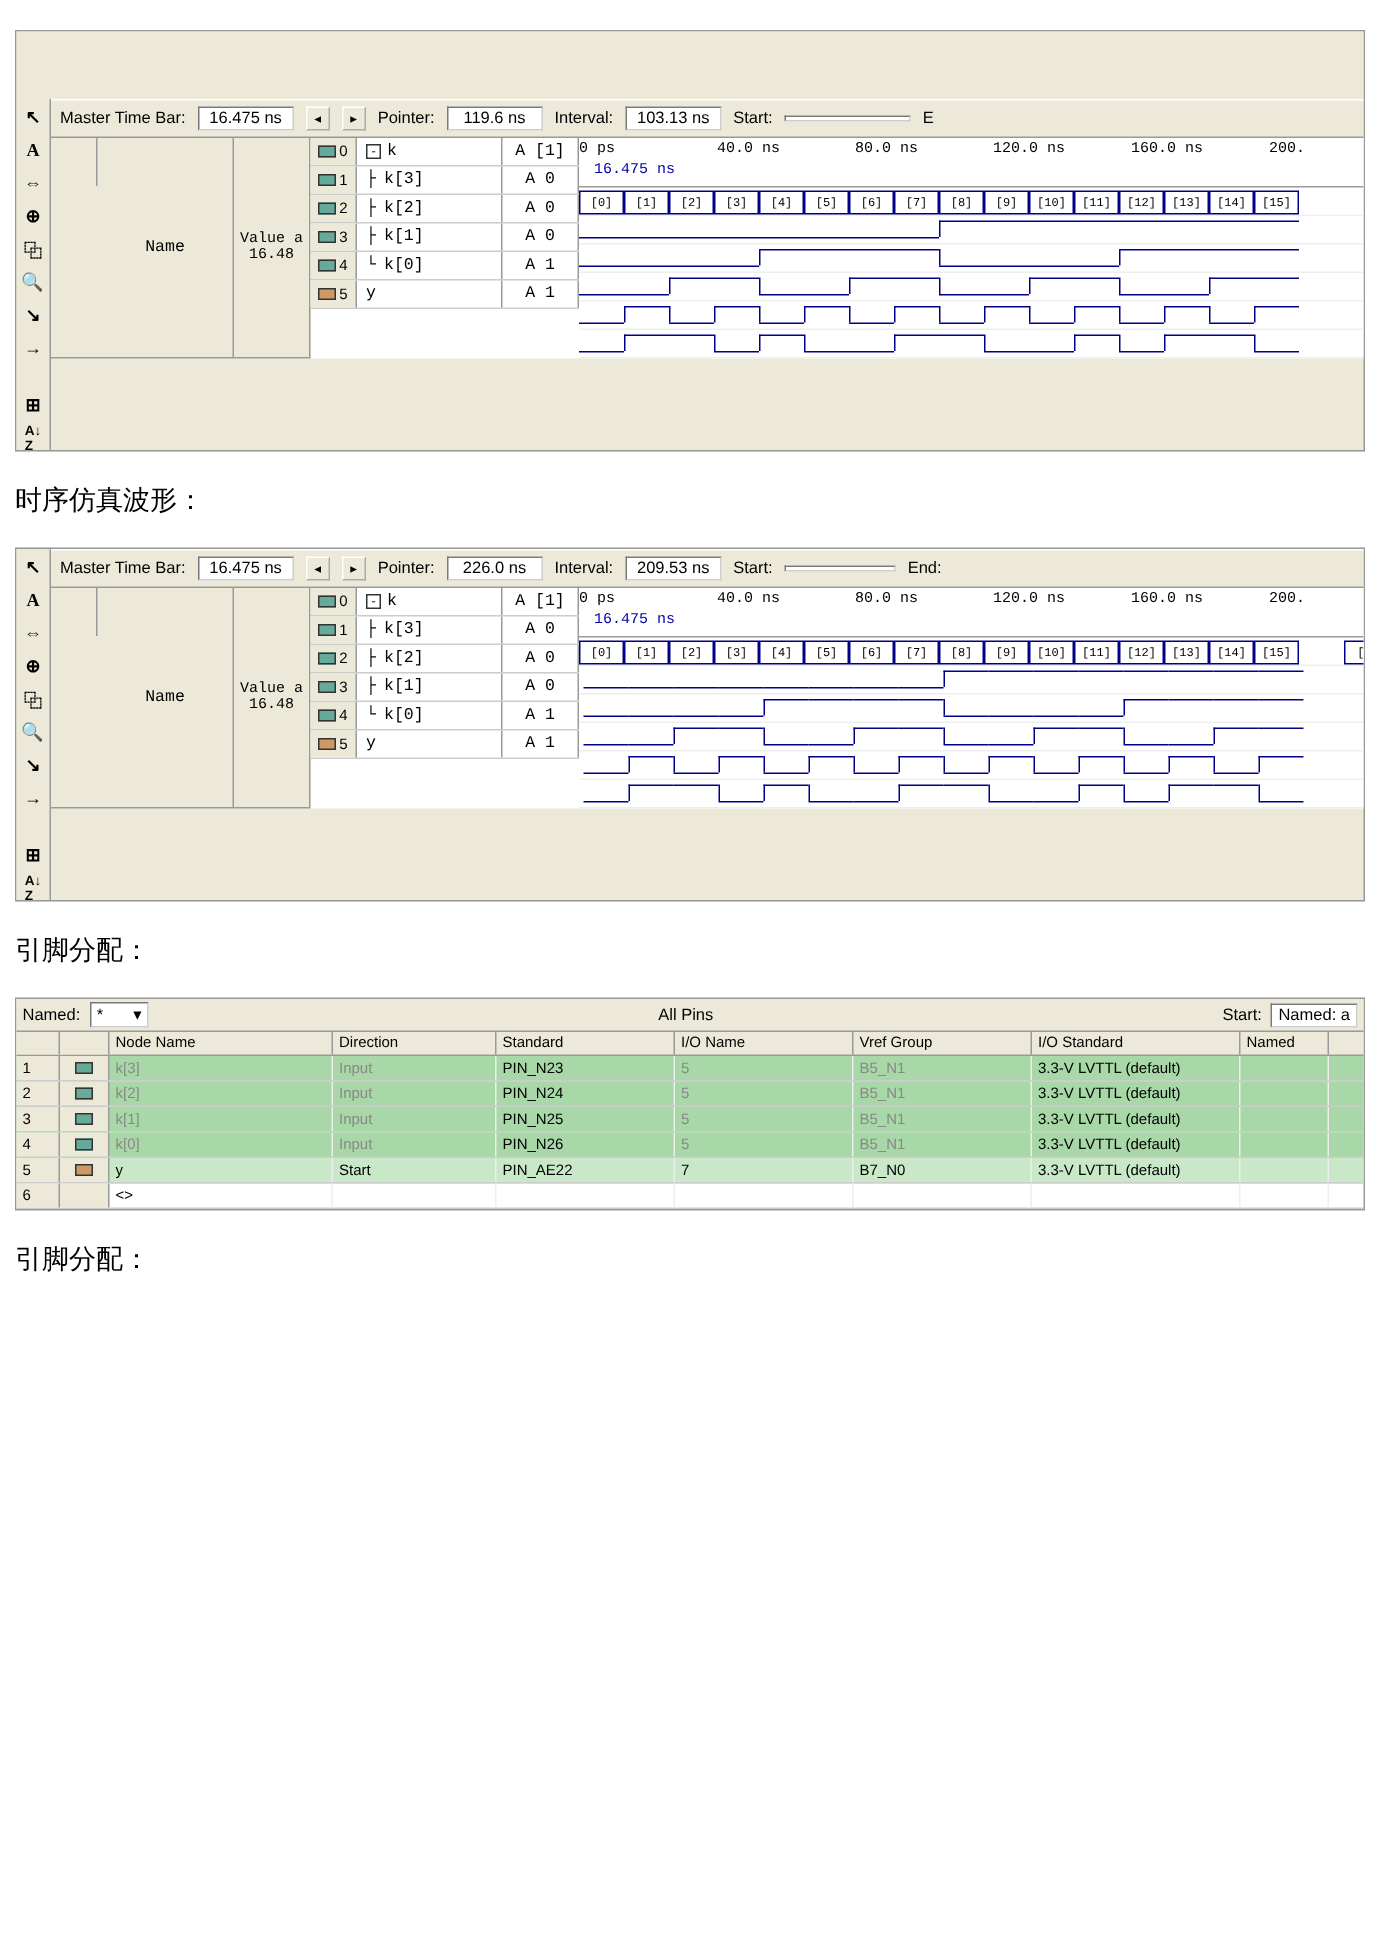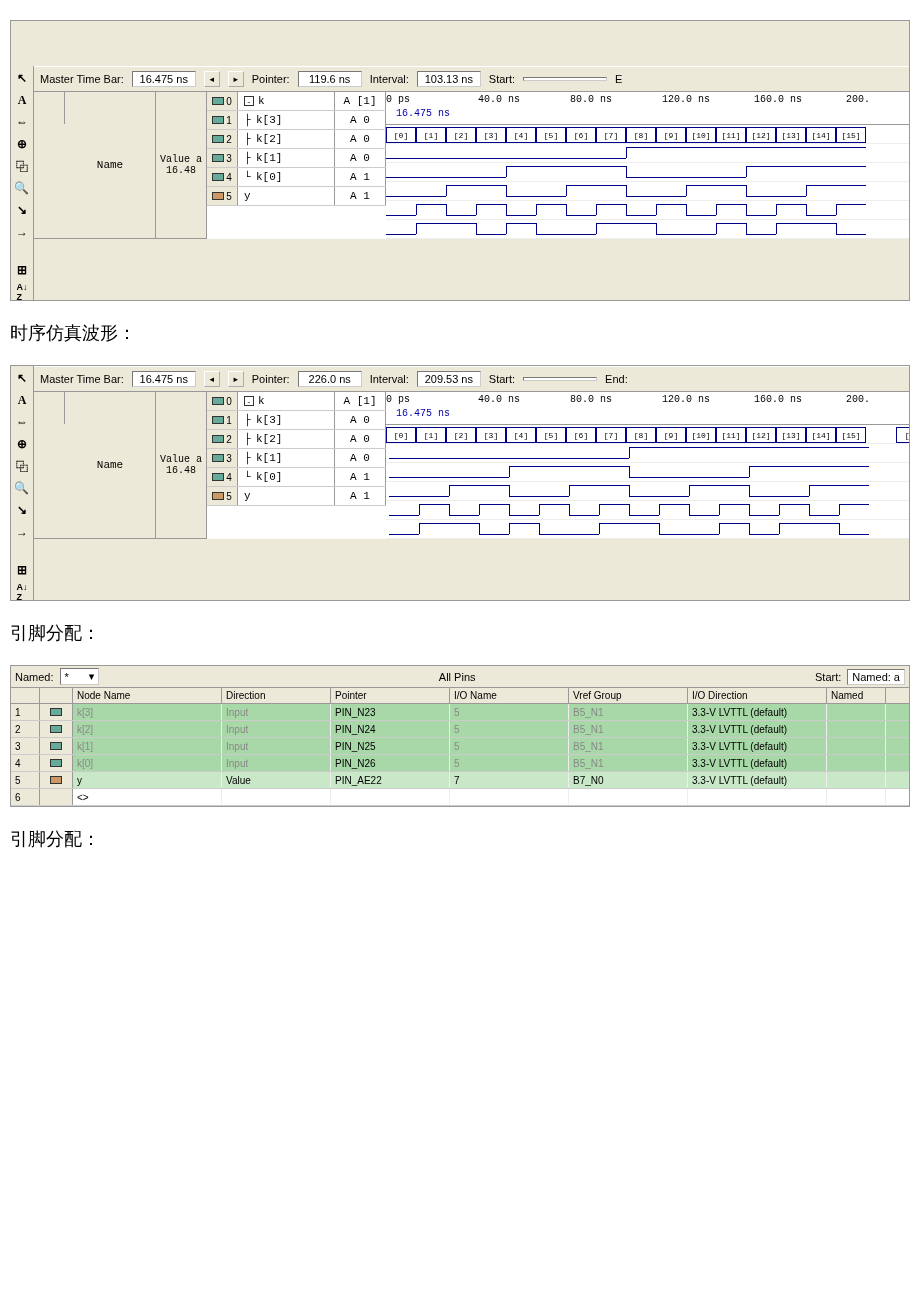--- a/index.html
+++ b/index.html
@@ -620,24 +620,24 @@
     <span>Start:</span>
     <span class="dd">
           <span>Named: a</span>
         </span>
   </div>
   <div class="pins-head">
     <div class="pc-num"></div>
         <div class="pc-ico"></div>
     <div class="pc-name">Node Name</div>
     <div class="pc-dir">Direction</div>
-    <div class="pc-loc">Pointer</div>
+    <div class="pc-loc">Standard</div>
     <div class="pc-bank">I/O Name</div>
     <div class="pc-vref">Vref Group</div>
-    <div class="pc-std">I/O Direction</div>
+    <div class="pc-std">I/O Standard</div>
     <div class="pc-res">Named</div>
   </div>
   <div id="pinrows">
         <div class="pins-row row-green">
           <div class="pc-num">1</div>
           <div class="pc-ico">
             <span class="pin-in"></span>
           </div>
           <div class="pc-name cell-dim">k[3]</div>
           <div class="pc-dir cell-dim">Input</div>
@@ -685,21 +685,21 @@
           <div class="pc-vref cell-dim">B5_N1</div>
           <div class="pc-std">3.3-V LVTTL (default)</div>
           <div class="pc-res"></div>
         </div>
         <div class="pins-row row-green2">
           <div class="pc-num">5</div>
           <div class="pc-ico">
             <span class="pin-out"></span>
           </div>
           <div class="pc-name ">y</div>
-          <div class="pc-dir ">Value</div>
+          <div class="pc-dir ">Start</div>
           <div class="pc-loc">PIN_AE22</div>
           <div class="pc-bank ">7</div>
           <div class="pc-vref ">B7_N0</div>
           <div class="pc-std">3.3-V LVTTL (default)</div>
           <div class="pc-res"></div>
         </div>
         <div class="pins-row ">
           <div class="pc-num">6</div>
           <div class="pc-ico"></div>
           <div class="pc-name ">&lt;<new node="">&gt;</new></div>

